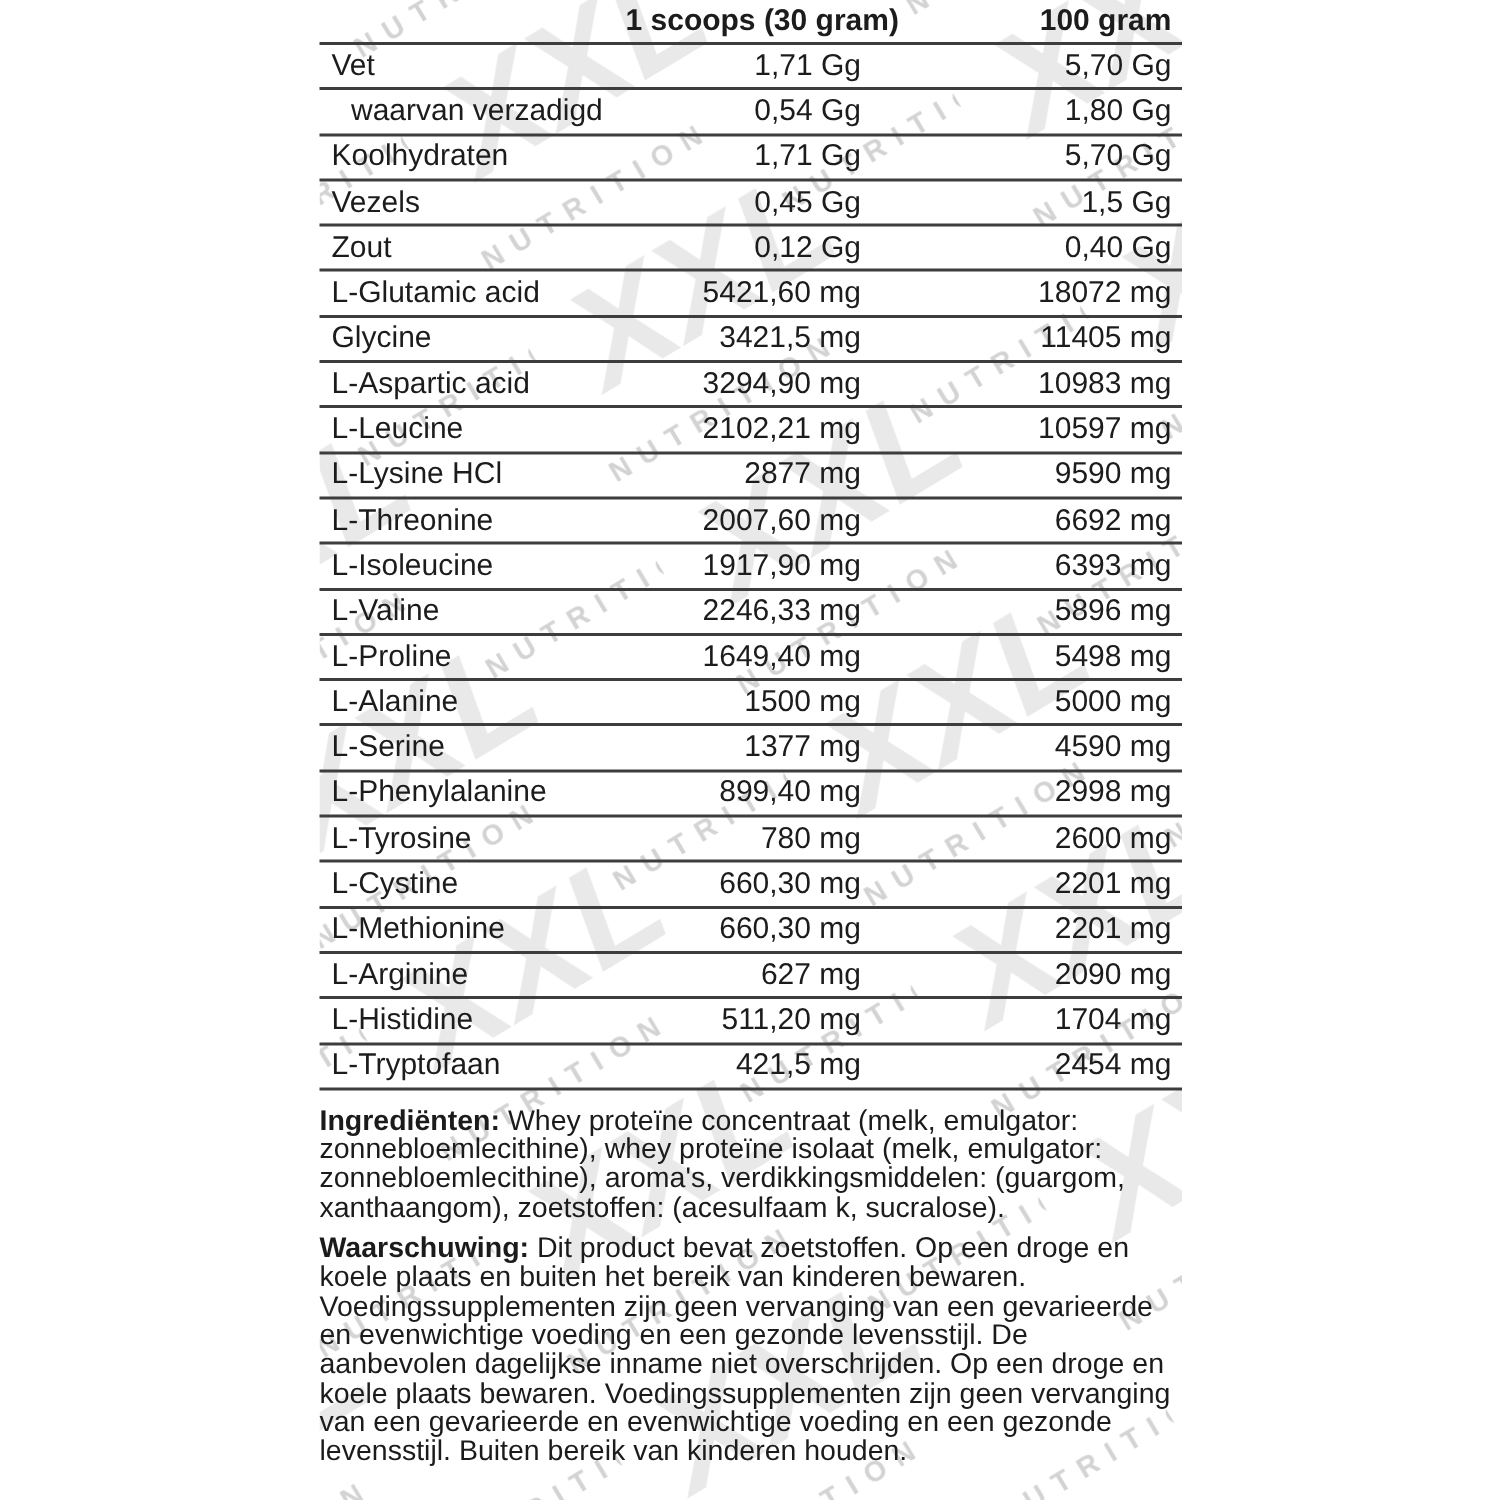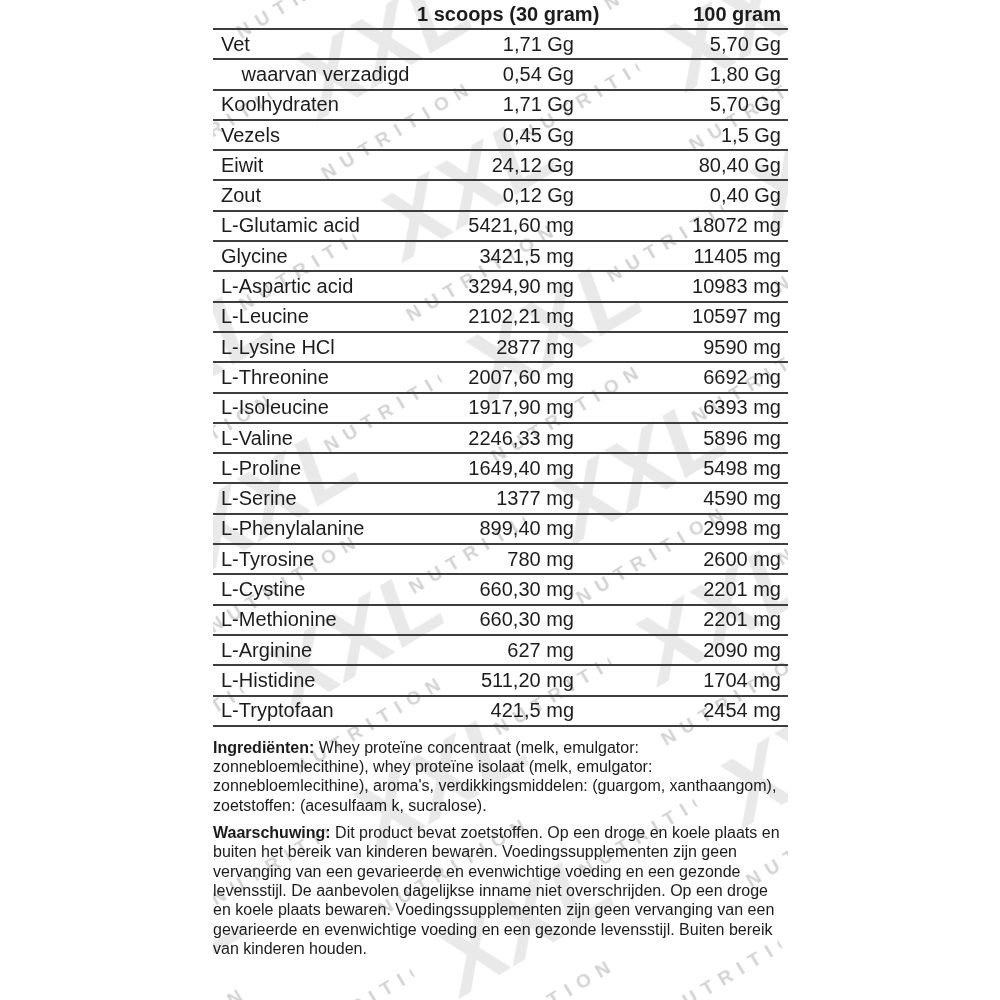--- a/index.html
+++ b/index.html
@@ -31,28 +31,28 @@
     grid-template-columns: 204px 160px 211px;
     align-items: center;
     border-bottom: 2px solid #3d3d3d;
     font-size: 20px;
     background: transparent;
   }
   .row { height: 28.3px; }
   .header-row { height: 28px; font-weight: bold; }
   .cell { white-space: nowrap; }
   .cell.label { padding-left: 8px; text-align: left; }
-  .row.indent .cell.label { padding-left: 21px; text-align: center; }
+  .row.indent .cell.label { padding-left: 21px; }
   .cell.val { text-align: right; }
   .cell.scoop { padding-right: 3px; }
   .cell.per100 { padding-right: 7px; }
   .paragraphs { position: relative; z-index: 1; }
   .para {
     margin: 0;
-    font-size: 16px;
+    font-size: 19px;
     line-height: 19.3px;
     color: #1b1b1b;
     text-align: left;
   }
   .para.ingredients { margin-top: 11px; }
   .para.warning { margin-top: 8px; }
   .para b { font-weight: bold; }
   svg text.wm-word {
     font-family: "Liberation Sans", sans-serif;
     font-size: 19px;
@@ -104,25 +104,20 @@
     <div class="cell label">Koolhydraten</div>
     <div class="cell val scoop">1,71 Gg</div>
     <div class="cell val per100">5,70 Gg</div>
   </div>
           <div class="row">
     <div class="cell label">Vezels</div>
     <div class="cell val scoop">0,45 Gg</div>
     <div class="cell val per100">1,5 Gg</div>
   </div>
           <div class="row">
-    <div class="cell label">Eiwit</div>
-    <div class="cell val scoop">24,12 Gg</div>
-    <div class="cell val per100">80,40 Gg</div>
-  </div>
-          <div class="row">
     <div class="cell label">Zout</div>
     <div class="cell val scoop">0,12 Gg</div>
     <div class="cell val per100">0,40 Gg</div>
   </div>
           <div class="row">
     <div class="cell label">L-Glutamic acid</div>
     <div class="cell val scoop">5421,60 mg</div>
     <div class="cell val per100">18072 mg</div>
   </div>
           <div class="row">
@@ -157,20 +152,25 @@
   </div>
           <div class="row">
     <div class="cell label">L-Valine</div>
     <div class="cell val scoop">2246,33 mg</div>
     <div class="cell val per100">5896 mg</div>
   </div>
           <div class="row">
     <div class="cell label">L-Proline</div>
     <div class="cell val scoop">1649,40 mg</div>
     <div class="cell val per100">5498 mg</div>
+  </div>
+          <div class="row">
+    <div class="cell label">L-Alanine</div>
+    <div class="cell val scoop">1500 mg</div>
+    <div class="cell val per100">5000 mg</div>
   </div>
           <div class="row">
     <div class="cell label">L-Serine</div>
     <div class="cell val scoop">1377 mg</div>
     <div class="cell val per100">4590 mg</div>
   </div>
           <div class="row">
     <div class="cell label">L-Phenylalanine</div>
     <div class="cell val scoop">899,40 mg</div>
     <div class="cell val per100">2998 mg</div>

